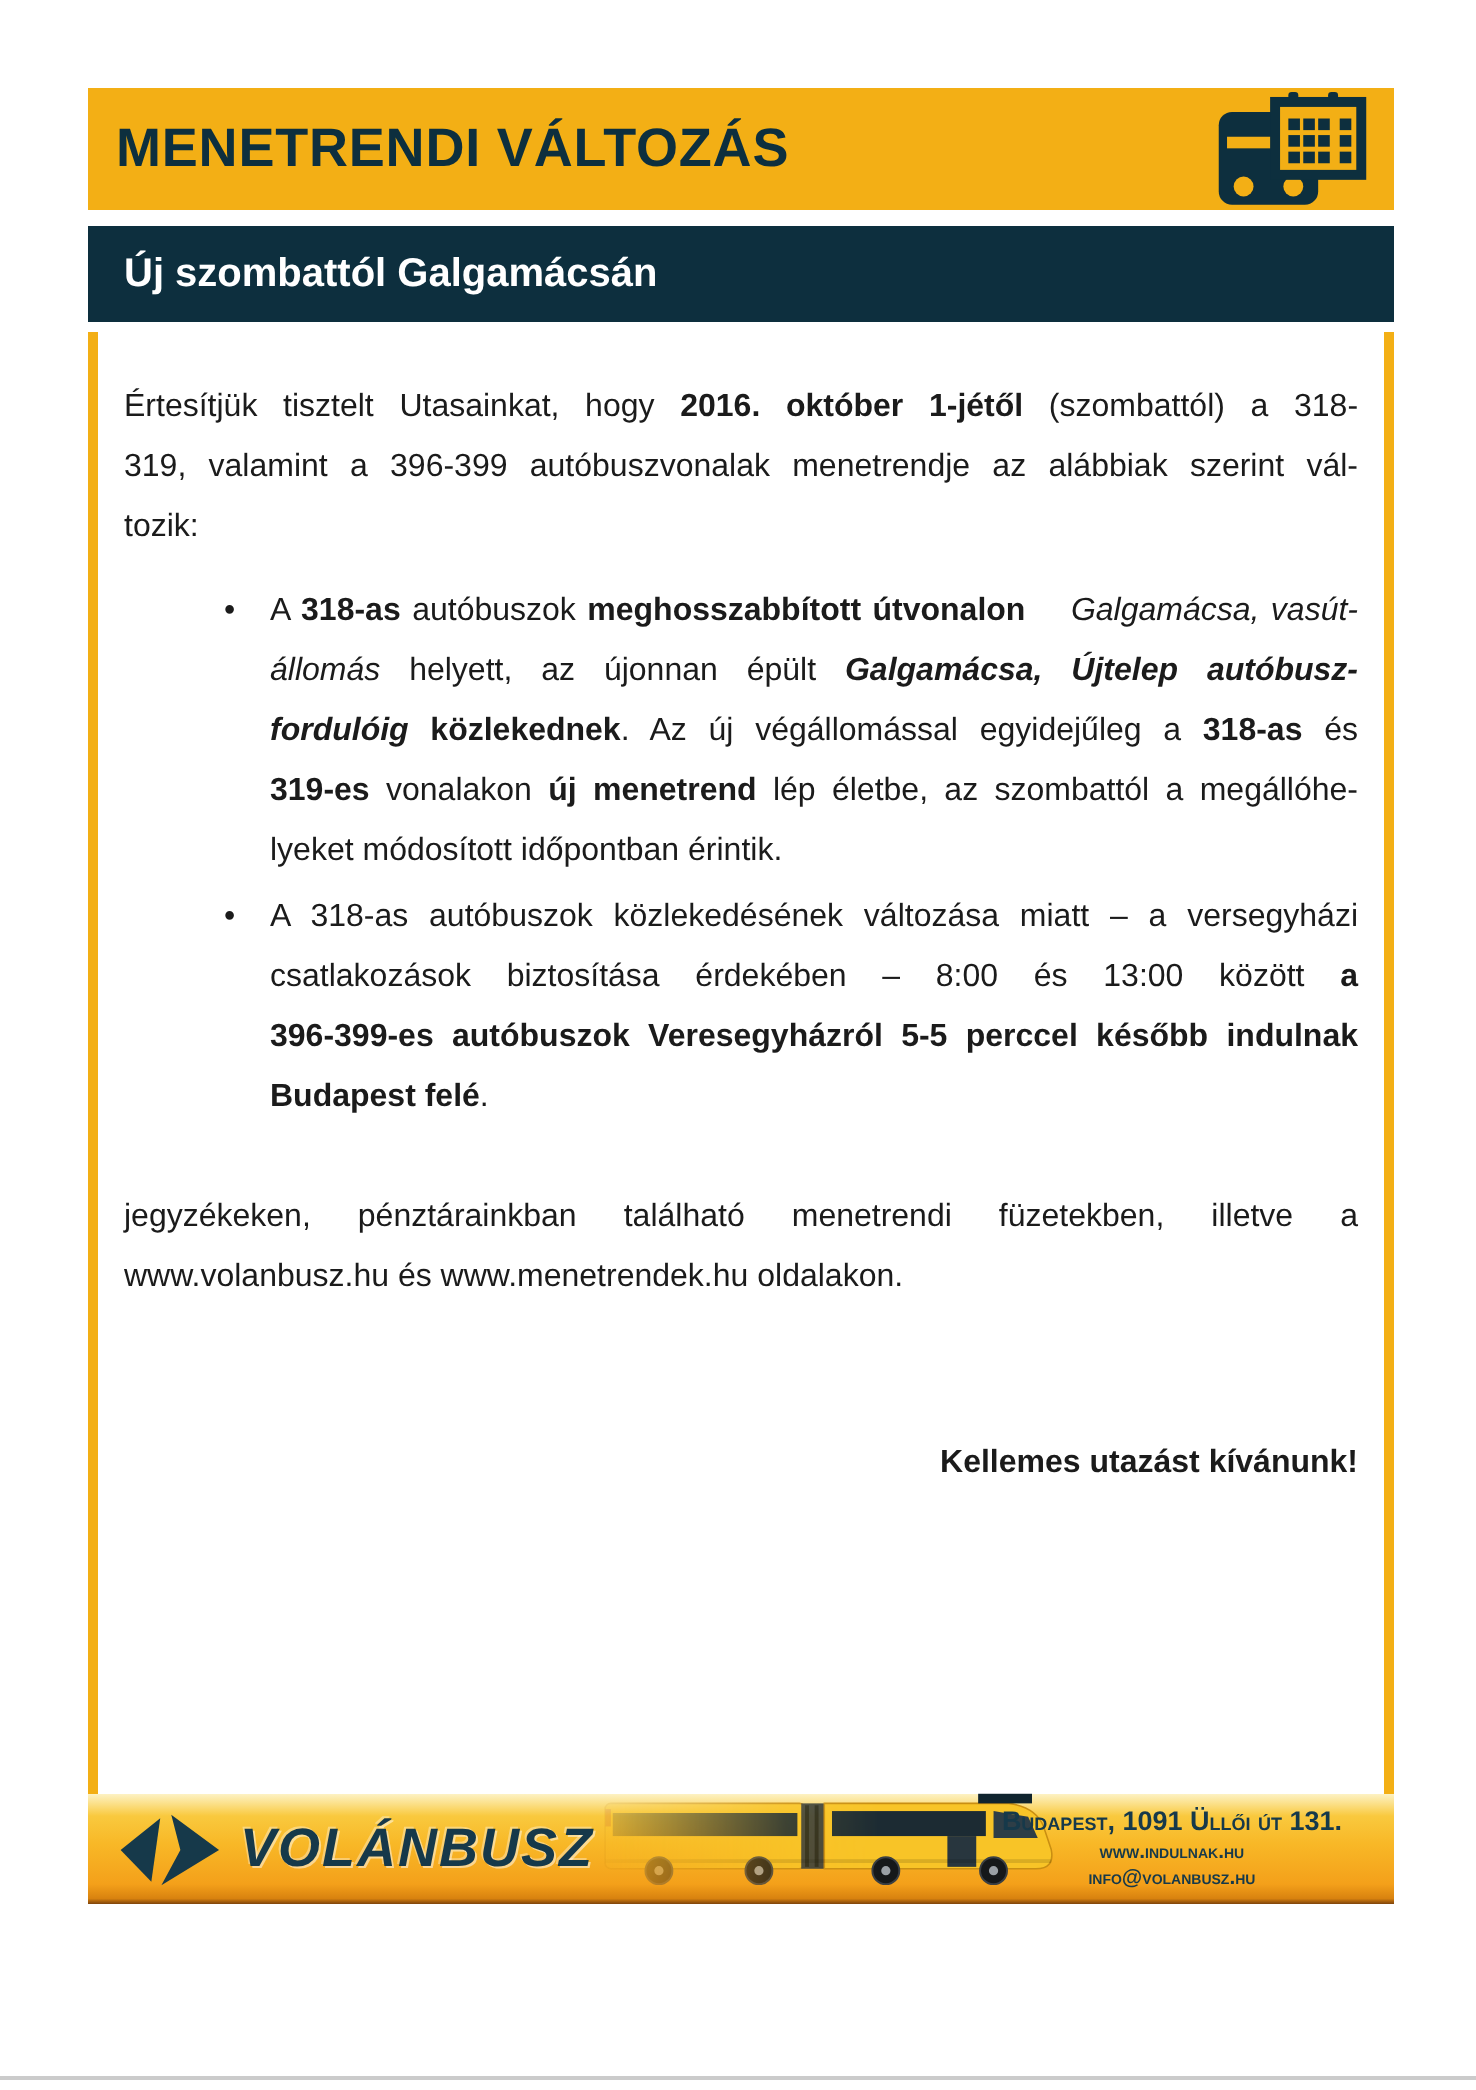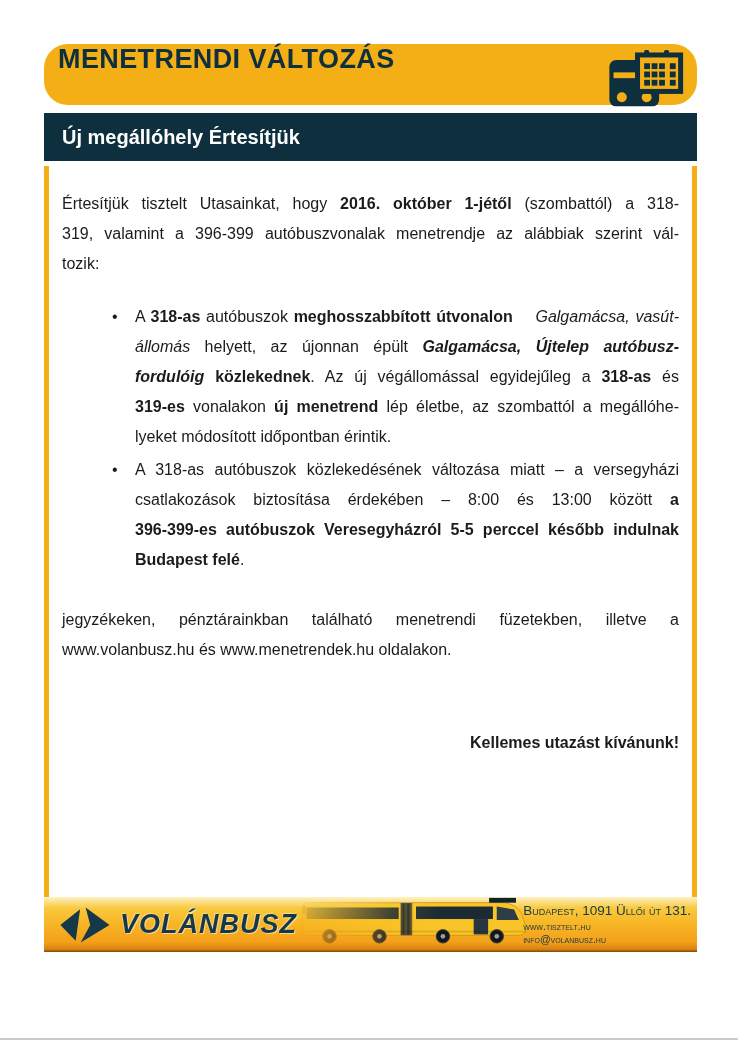--- a/index.html
+++ b/index.html
@@ -5,57 +5,57 @@
 <style>
   :root{
     --yellow:#F3AF15; --navy:#0D2F3E; --text:#1B1B1B; --footer-navy:#16394A;
   }
   html,body{margin:0;padding:0;background:#fff;}
   .page{position:relative;width:738px;height:1045px;background:#fff;
         font-family:"Liberation Sans",sans-serif;overflow:hidden;}
   .doc{position:absolute;left:44px;top:44px;width:653px;}
 
   
-  .band-yellow{height:61px;background:var(--yellow);display:flex;align-items:flex-start;
-               justify-content:space-between;padding:0 12px 0 14px;box-sizing:border-box;border-radius:24px;}
+  .band-yellow{height:61px;background:var(--yellow);display:flex;align-items:center;
+               justify-content:space-between;padding:0 12px 0 14px;box-sizing:border-box;}
   .band-yellow h1{margin:0;font-size:27px;font-weight:bold;color:var(--navy);letter-spacing:.4px;}
   .hdr-icon{margin-top:6px;}
 
   .gap{height:8px;background:#fff;}
   .band-navy{height:48px;background:var(--navy);color:#fff;display:flex;align-items:center;
              padding:0 18px;box-sizing:border-box;font-size:20px;font-weight:bold;}
   .divider{height:5px;background:#fff;}
 
   
   .body{height:731px;box-sizing:border-box;border-left:5px solid var(--yellow);
         border-right:5px solid var(--yellow);padding:23px 13px 0 13px;
         color:var(--text);font-size:16px;line-height:30px;}
   .para{margin:0;}
-  #body-paragraphs>.para:nth-child(1){margin-bottom:23px;}
+  #body-paragraphs>.para:nth-child(1){margin-bottom:12px;}
   #body-paragraphs>.para:nth-child(2){margin-bottom:3px;}
   #body-paragraphs>.para:nth-child(3){margin-bottom:30px;}
   #body-paragraphs>.para:nth-child(4){margin-bottom:63px;}
   .line{text-align:justify;text-align-last:justify;}
   .line.last{text-align-last:auto;}
   .bullet{display:flex;}
   .marker{flex:none;width:23px;margin-left:50px;}
   .btext{flex:1;min-width:0;}
   .signoff{font-weight:bold;text-align:right;font-size:16px;line-height:30px;}
 
   
   .footer{position:relative;height:55px;display:flex;align-items:center;
           background:linear-gradient(180deg,#FDF2C4 0%,#F9C93E 20%,#F8B827 45%,
                      #F4A01A 82%,#D8820F 95%,#7E430C 100%);}
   .logo{display:flex;align-items:center;margin-left:12px;z-index:2;}
   .logo-text{font-size:27px;font-weight:800;font-style:italic;color:var(--footer-navy);
              letter-spacing:1px;margin-left:6px;
              text-shadow:1px 1px 0 rgba(255,255,255,.5),-1px -1px 0 rgba(255,255,255,.35);}
   .bus-wrap{position:absolute;left:252px;bottom:3px;z-index:1;}
-  .contact{margin-left:auto;margin-right:6px;text-align:left;color:var(--footer-navy);
-           font-weight:normal;font-variant:small-caps;line-height:1.3;z-index:2;}
+  .contact{margin-left:auto;margin-right:26px;text-align:center;color:var(--footer-navy);
+           font-weight:bold;font-variant:small-caps;line-height:1.3;z-index:2;}
   .contact .addr{font-size:13.5px;}
   .contact .site,.contact .mail{font-size:10.5px;}
 
   .page-bottom-line{position:absolute;left:0;right:0;top:1038px;height:2px;background:#CBCBCB;}
 </style>
 </head>
 <body>
 
 <div class="page">
   <div class="doc">
@@ -85,21 +85,21 @@
             <rect x="64" y="36" width="7" height="7"></rect>
               <rect x="77" y="36" width="7" height="7"></rect>
           </g>
         </svg>
       </span>
     </header>
 
     <div class="gap"></div>
 
     <div class="band-navy">
-      <span>Új megállóhely Értesítjük</span>
+      <span>Új szombattól Galgamácsán</span>
     </div>
     <div class="divider"></div>
 
     <main class="body">
       <div id="body-paragraphs">
           <div class="para">
             <div class="line"><span>Értesítjük tisztelt Utasainkat, hogy </span><span style="font-weight: bold;">2016. október 1-jétől</span><span> (szombattól) a 318-</span></div>
             <div class="line"><span>319, valamint a 396-399 autóbuszvonalak menetrendje az alábbiak szerint vál-</span></div>
             <div class="line last"><span>tozik:</span></div>
           </div>
@@ -177,20 +177,20 @@
                 <circle cx="82" cy="43" r="2.4"></circle>
               <circle cx="148" cy="43" r="2.4"></circle>
                 <circle cx="204" cy="43" r="2.4"></circle>
             </g>
           </g>
         </svg>
       </span>
 
       <div class="contact">
         <div class="addr">Budapest, 1091 Üllői út 131.</div>
-        <div class="site">www.tisztelt.hu</div>
+        <div class="site">www.indulnak.hu</div>
         <div class="mail">info@volanbusz.hu</div>
       </div>
     </footer>
   </div>
 
   <div class="page-bottom-line"></div>
 </div>
 
 </body></html>

